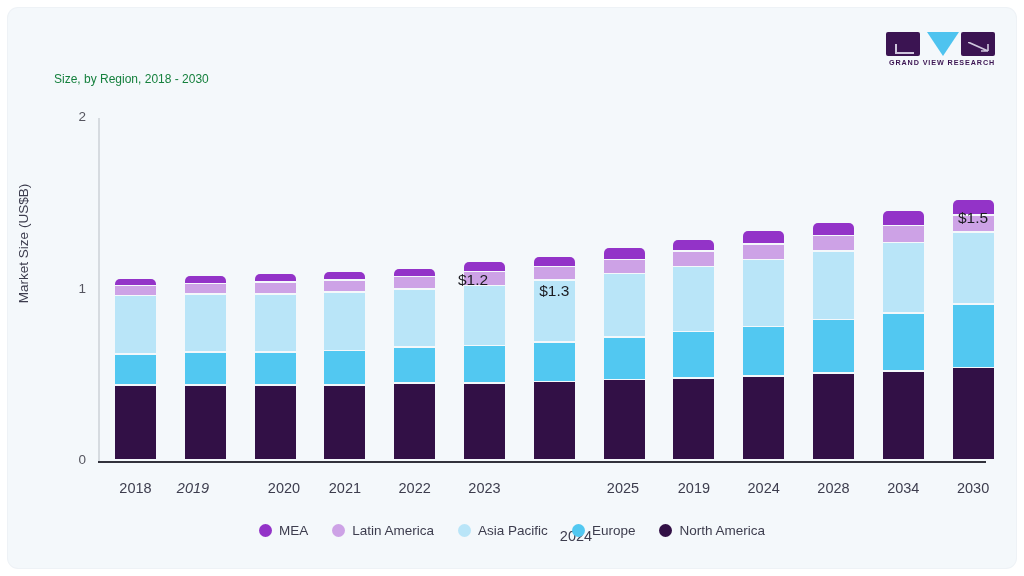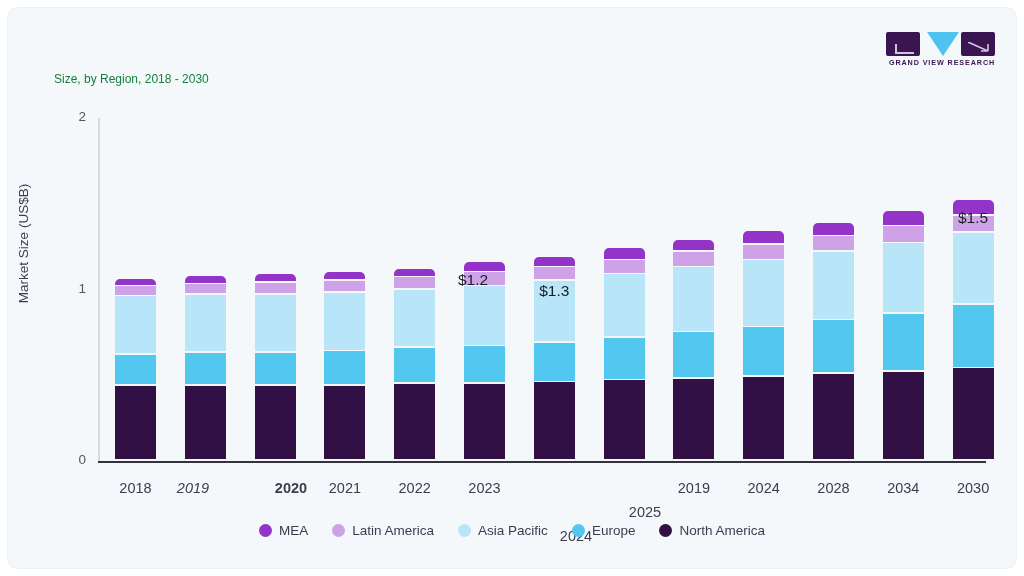--- a/index.html
+++ b/index.html
@@ -148,26 +148,26 @@
           <div class="seg" style="top: 360.39px; height: 91.11px; background: rgb(50, 16, 70);"></div>
           <div class="seg" style="top: 296.935px; height: 61.955px; background: rgb(82, 200, 241);"></div>
           <div class="seg" style="top: 224.905px; height: 70.53px; background: rgb(185, 229, 248);"></div>
           <div class="seg" style="top: 207.755px; height: 15.65px; background: rgb(205, 162, 230);"></div>
           <div class="seg top" style="top: 192.32px; height: 13.935px; background: rgb(147, 51, 200);"></div>
         </div>
       </div>
     <div id="xticks">
         <div class="xtick" style="left: 87.5px;">2018</div>
         <div class="xtick" style="left: 145px; font-style: italic;">2019</div>
-        <div class="xtick" style="left: 243px; font-weight: bold;">2020</div>
+        <div class="xtick" style="left: 236px;">2020</div>
         <div class="xtick" style="left: 296.9px;">2021</div>
         <div class="xtick" style="left: 366.7px;">2022</div>
         <div class="xtick" style="left: 436.5px;">2023</div>
         <div class="xtick" style="left: 528px; margin-top: 48px;">2024</div>
-        <div class="xtick" style="left: 597px; margin-top: 24px;">2025</div>
+        <div class="xtick" style="left: 575px;">2025</div>
         <div class="xtick" style="left: 645.9px;">2019</div>
         <div class="xtick" style="left: 715.7px;">2024</div>
         <div class="xtick" style="left: 785.5px; text-align: center;">2028</div>
         <div class="xtick" style="left: 855.3px;">2034</div>
         <div class="xtick" style="left: 925.1px;">2030</div>
       </div>
     <div id="vallabels">
         <div class="vallabel" style="left: 420px; top: 219.06px;">$1.2</div>
         <div class="vallabel" style="left: 501.3px; top: 230px;">$1.3</div>
         <div class="vallabel" style="left: 920.1px; top: 157.32px;">$1.5</div>

